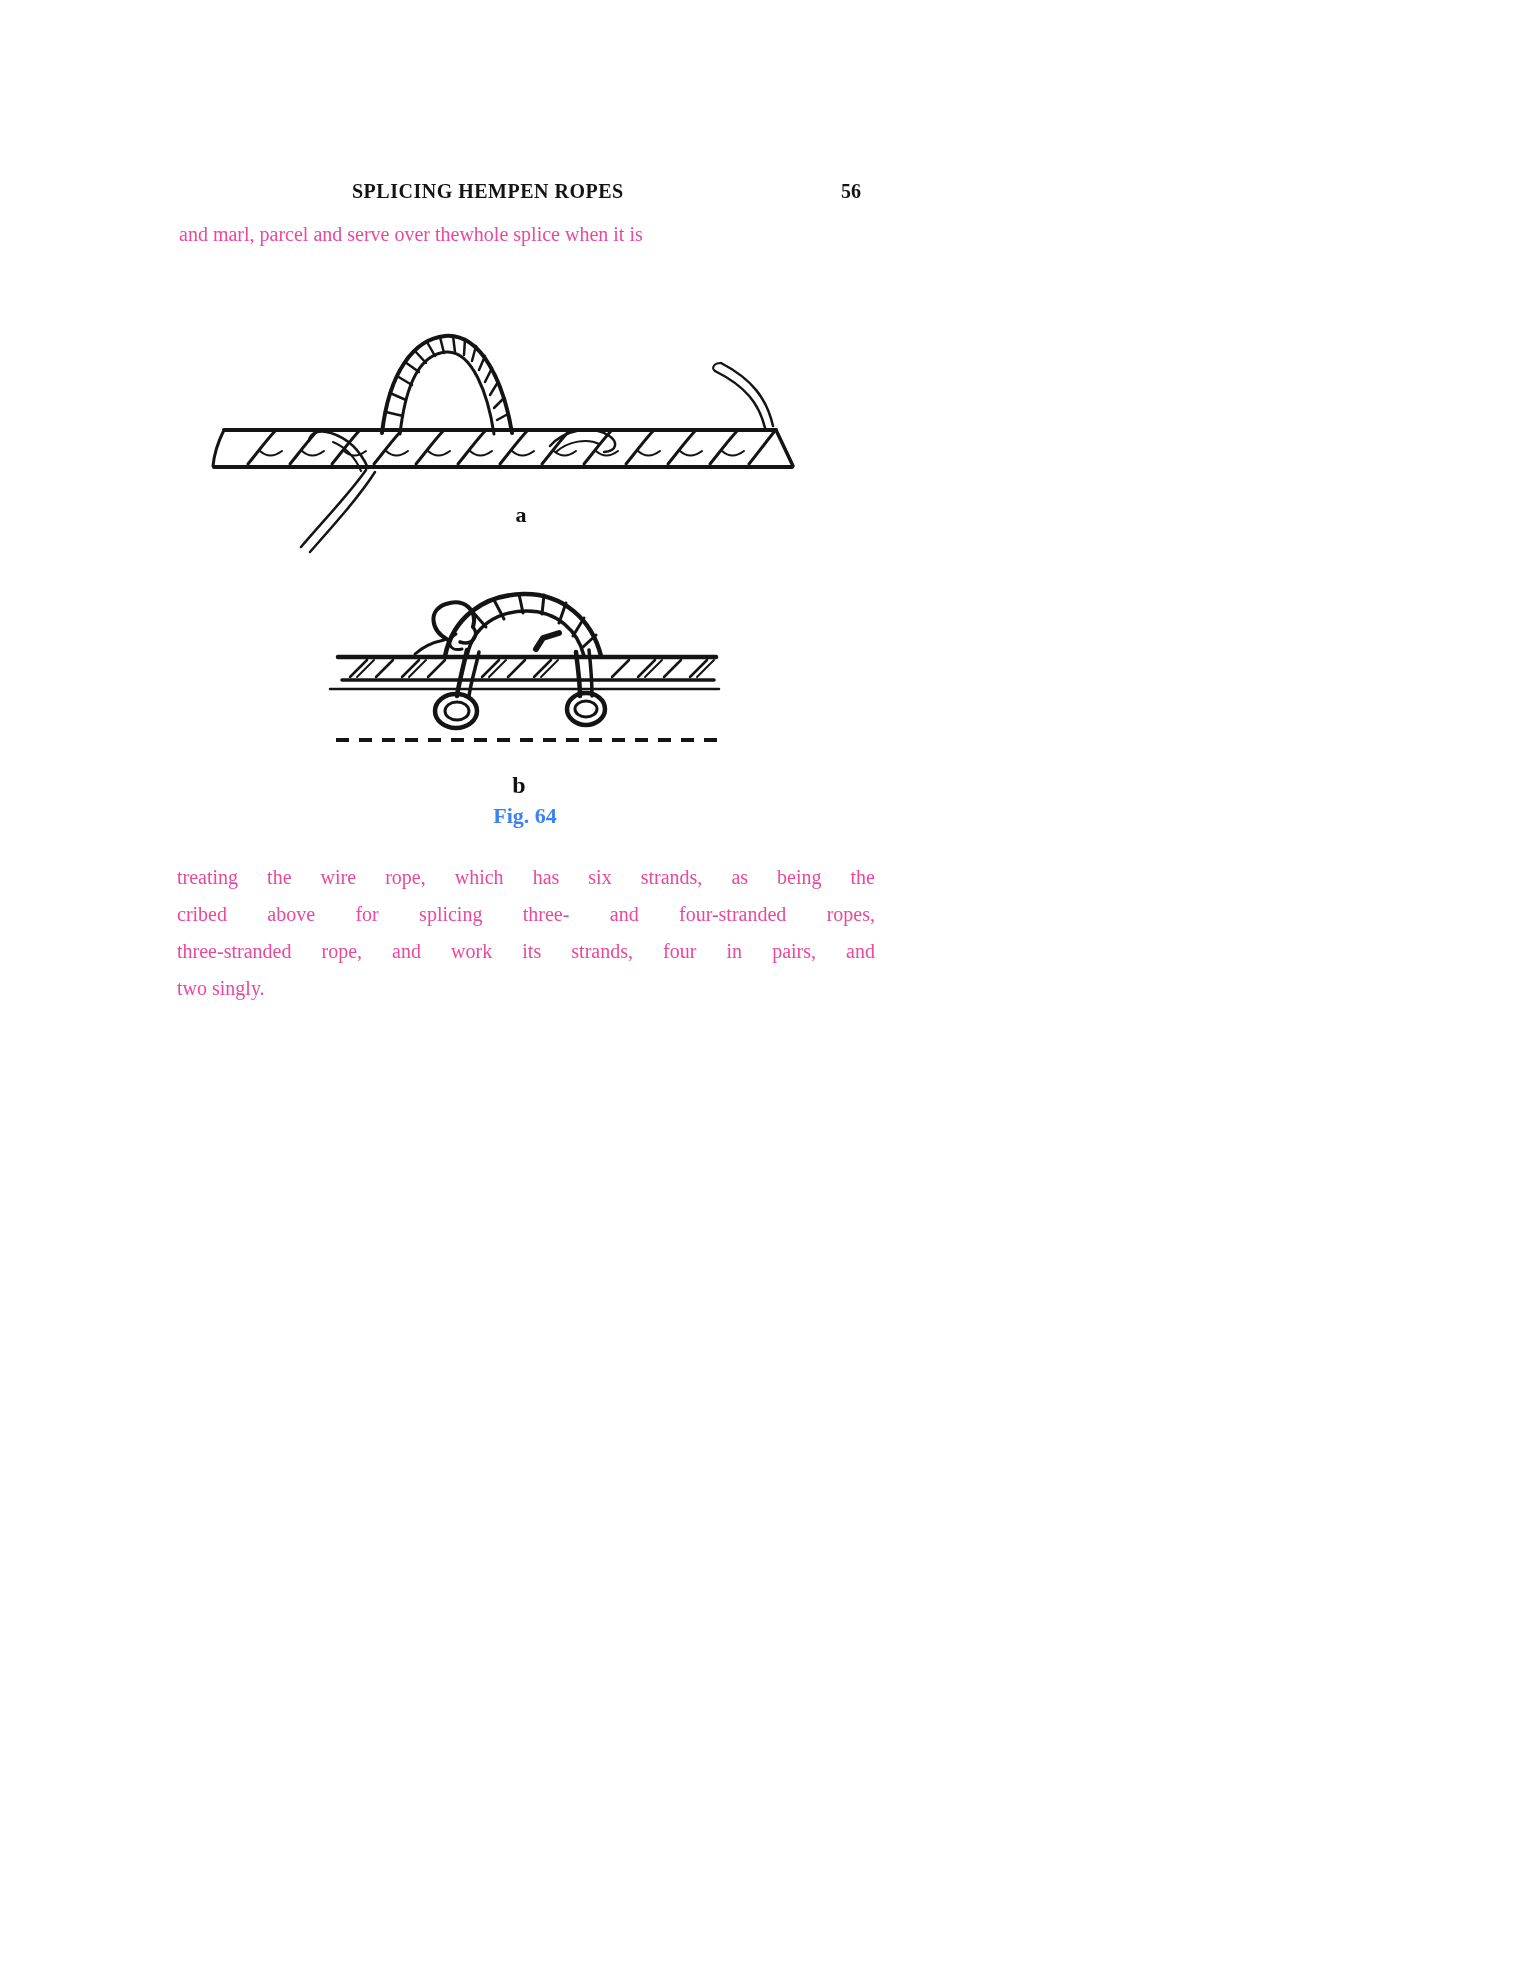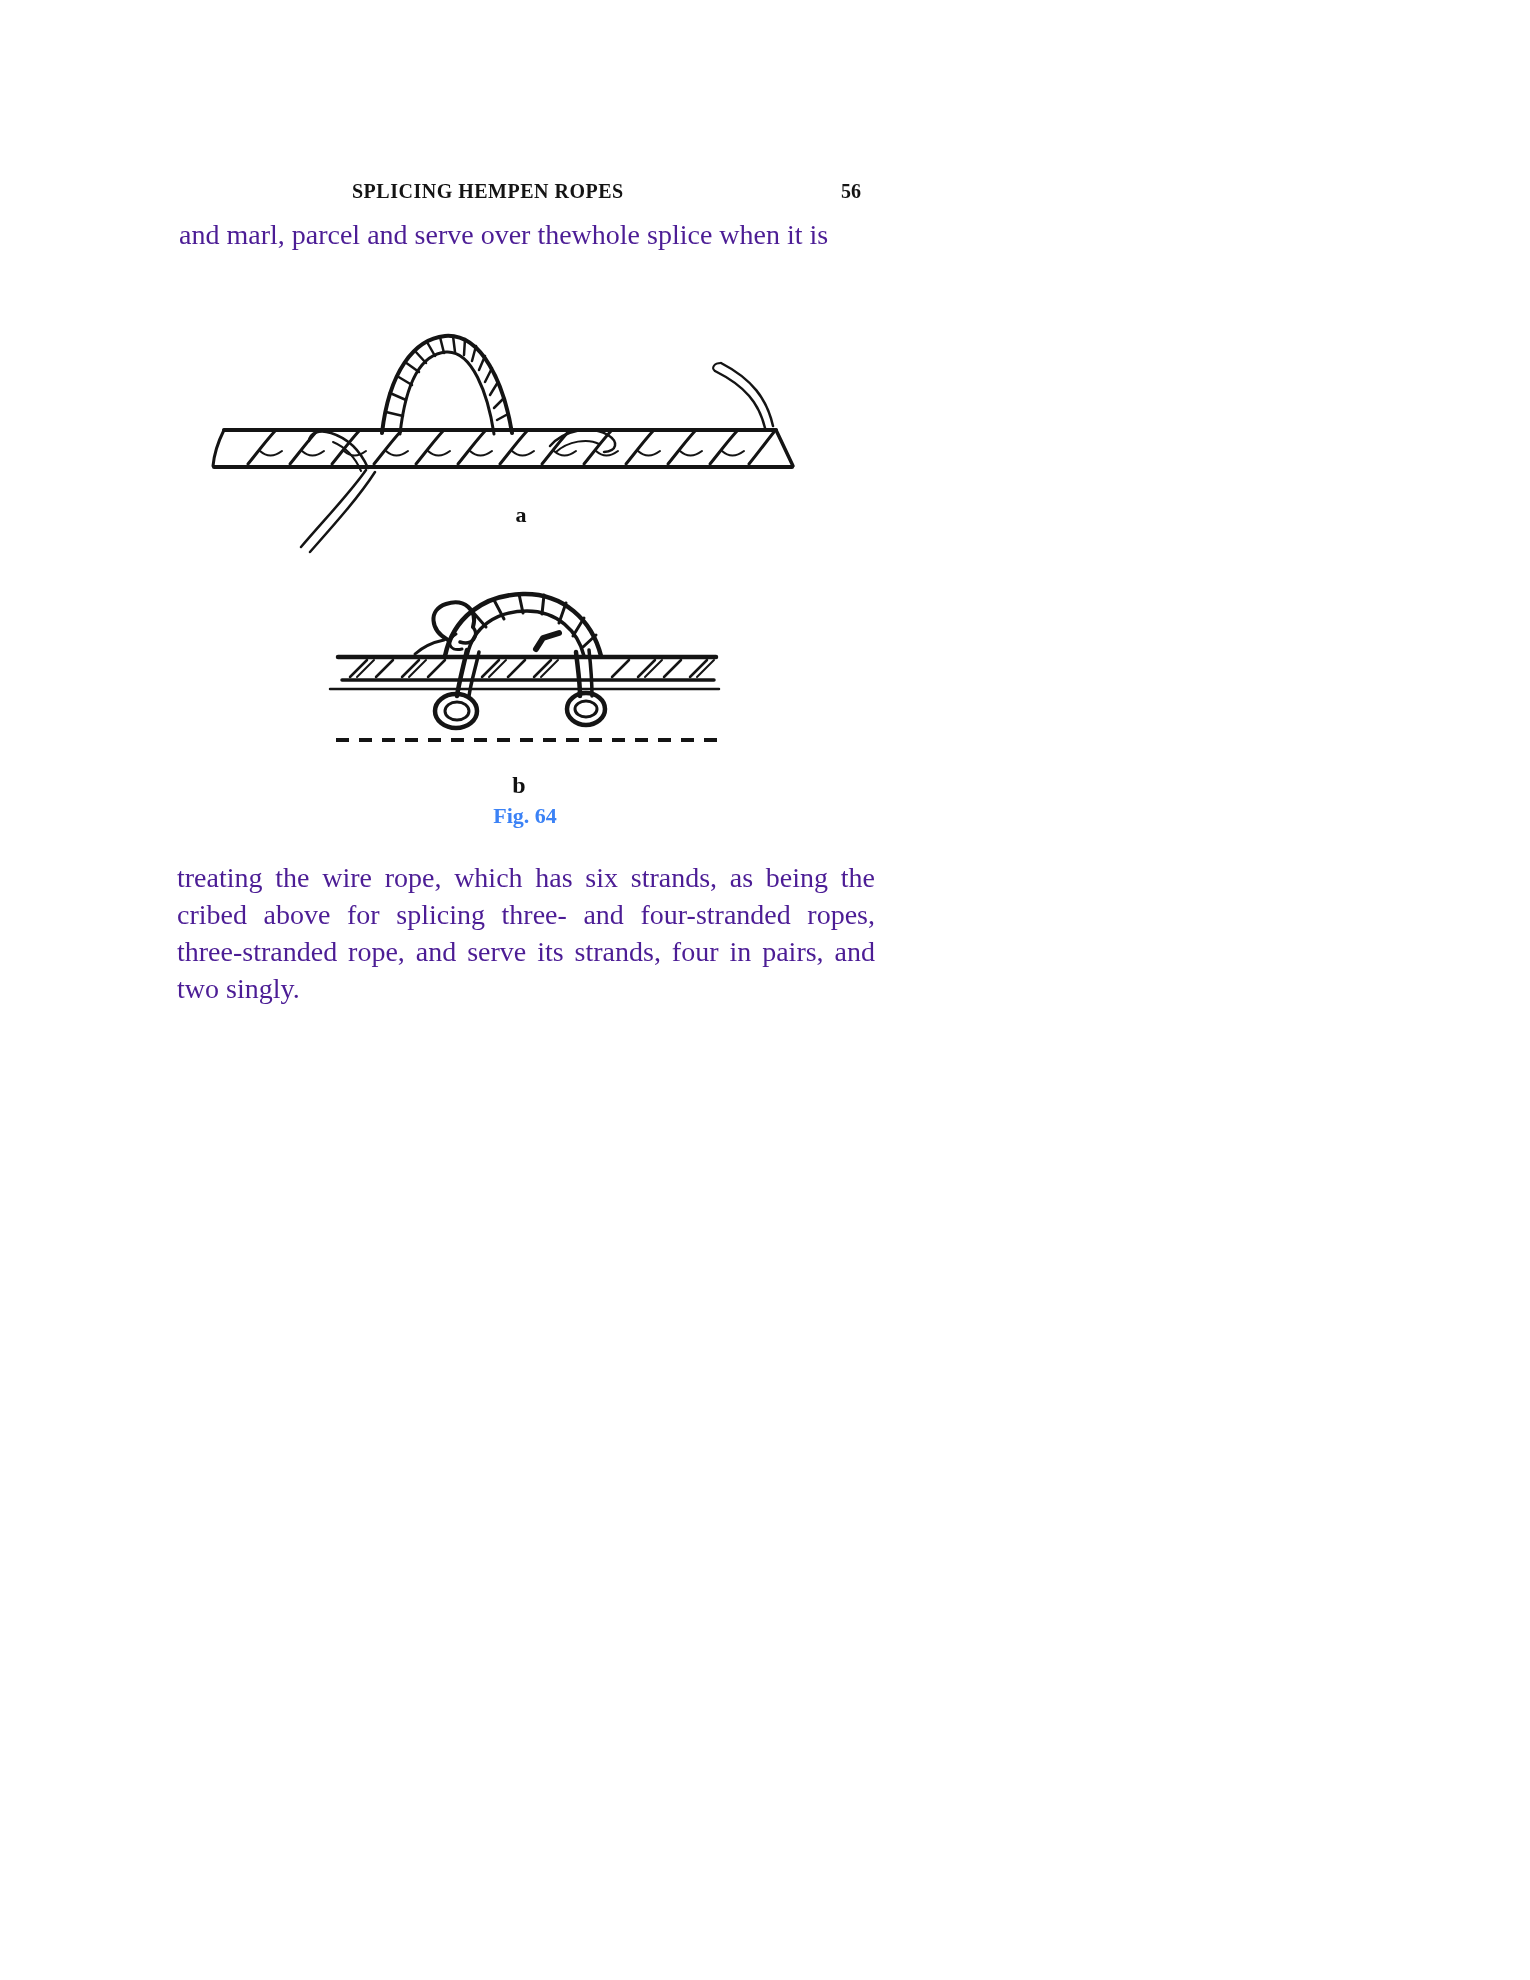--- a/index.html
+++ b/index.html
@@ -17,23 +17,23 @@
     font-weight:bold;
     font-size:20px;
     letter-spacing:0.5px;
     white-space:nowrap;
   }
   .page-num{
     font-weight:bold;
     font-size:20px;
   }
   .body-text{
-    font-size:28px;
+    font-size:20px;
     line-height:37px;
-    color:#4c1d95;
+    color:#ec4899;
   }
   .jline{
     text-align:justify;
     text-align-last:justify;
   }
   .lastline{
     text-align:left;
   }
   .indent1{text-indent:29px;}
   .fig-label{
@@ -197,17 +197,17 @@
     </g>
   </svg>
 
   <div class="abs fig-label" style="left:504px;top:772px;width:30px;text-align:center;font-size:24px;">b</div>
 
   <div class="abs fig-caption" style="left:440px;top:803px;width:170px;">Fig. 64</div>
 
   <div class="abs body-text" style="left:177px;top:859px;width:698px;">
     <div class="jline">treating the wire rope, which has six strands, as being the</div>
     <div class="jline">cribed above for splicing three- and four-stranded ropes,</div>
-    <div class="jline">three-stranded rope, and serve its strands, four in pairs, and</div>
+    <div class="jline">three-stranded rope, and work its strands, four in pairs, and</div>
     <div class="lastline">two singly.</div>
   </div>
 
 </div>
 
 </body></html>

